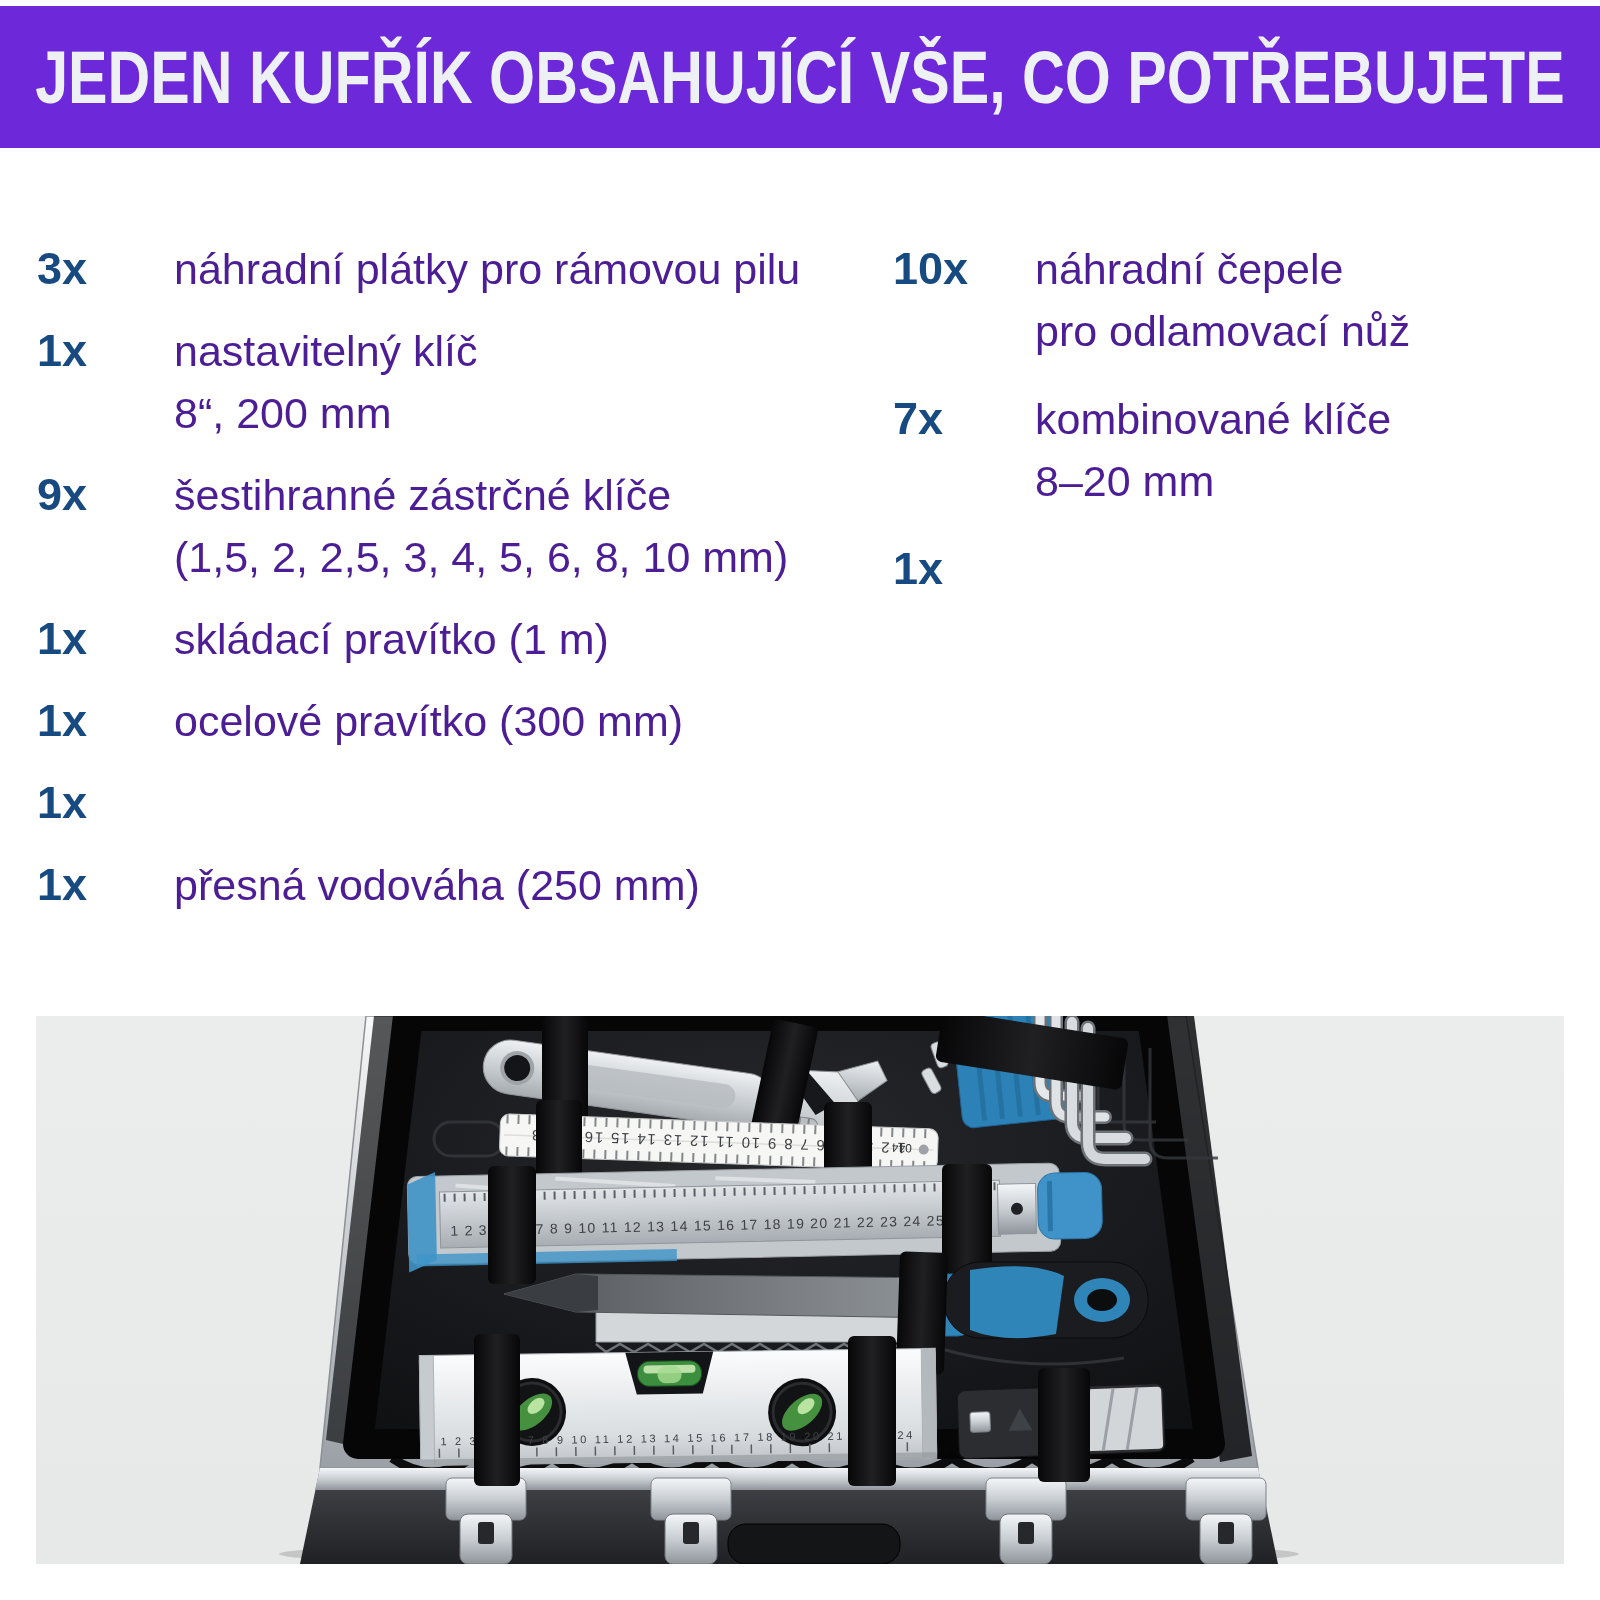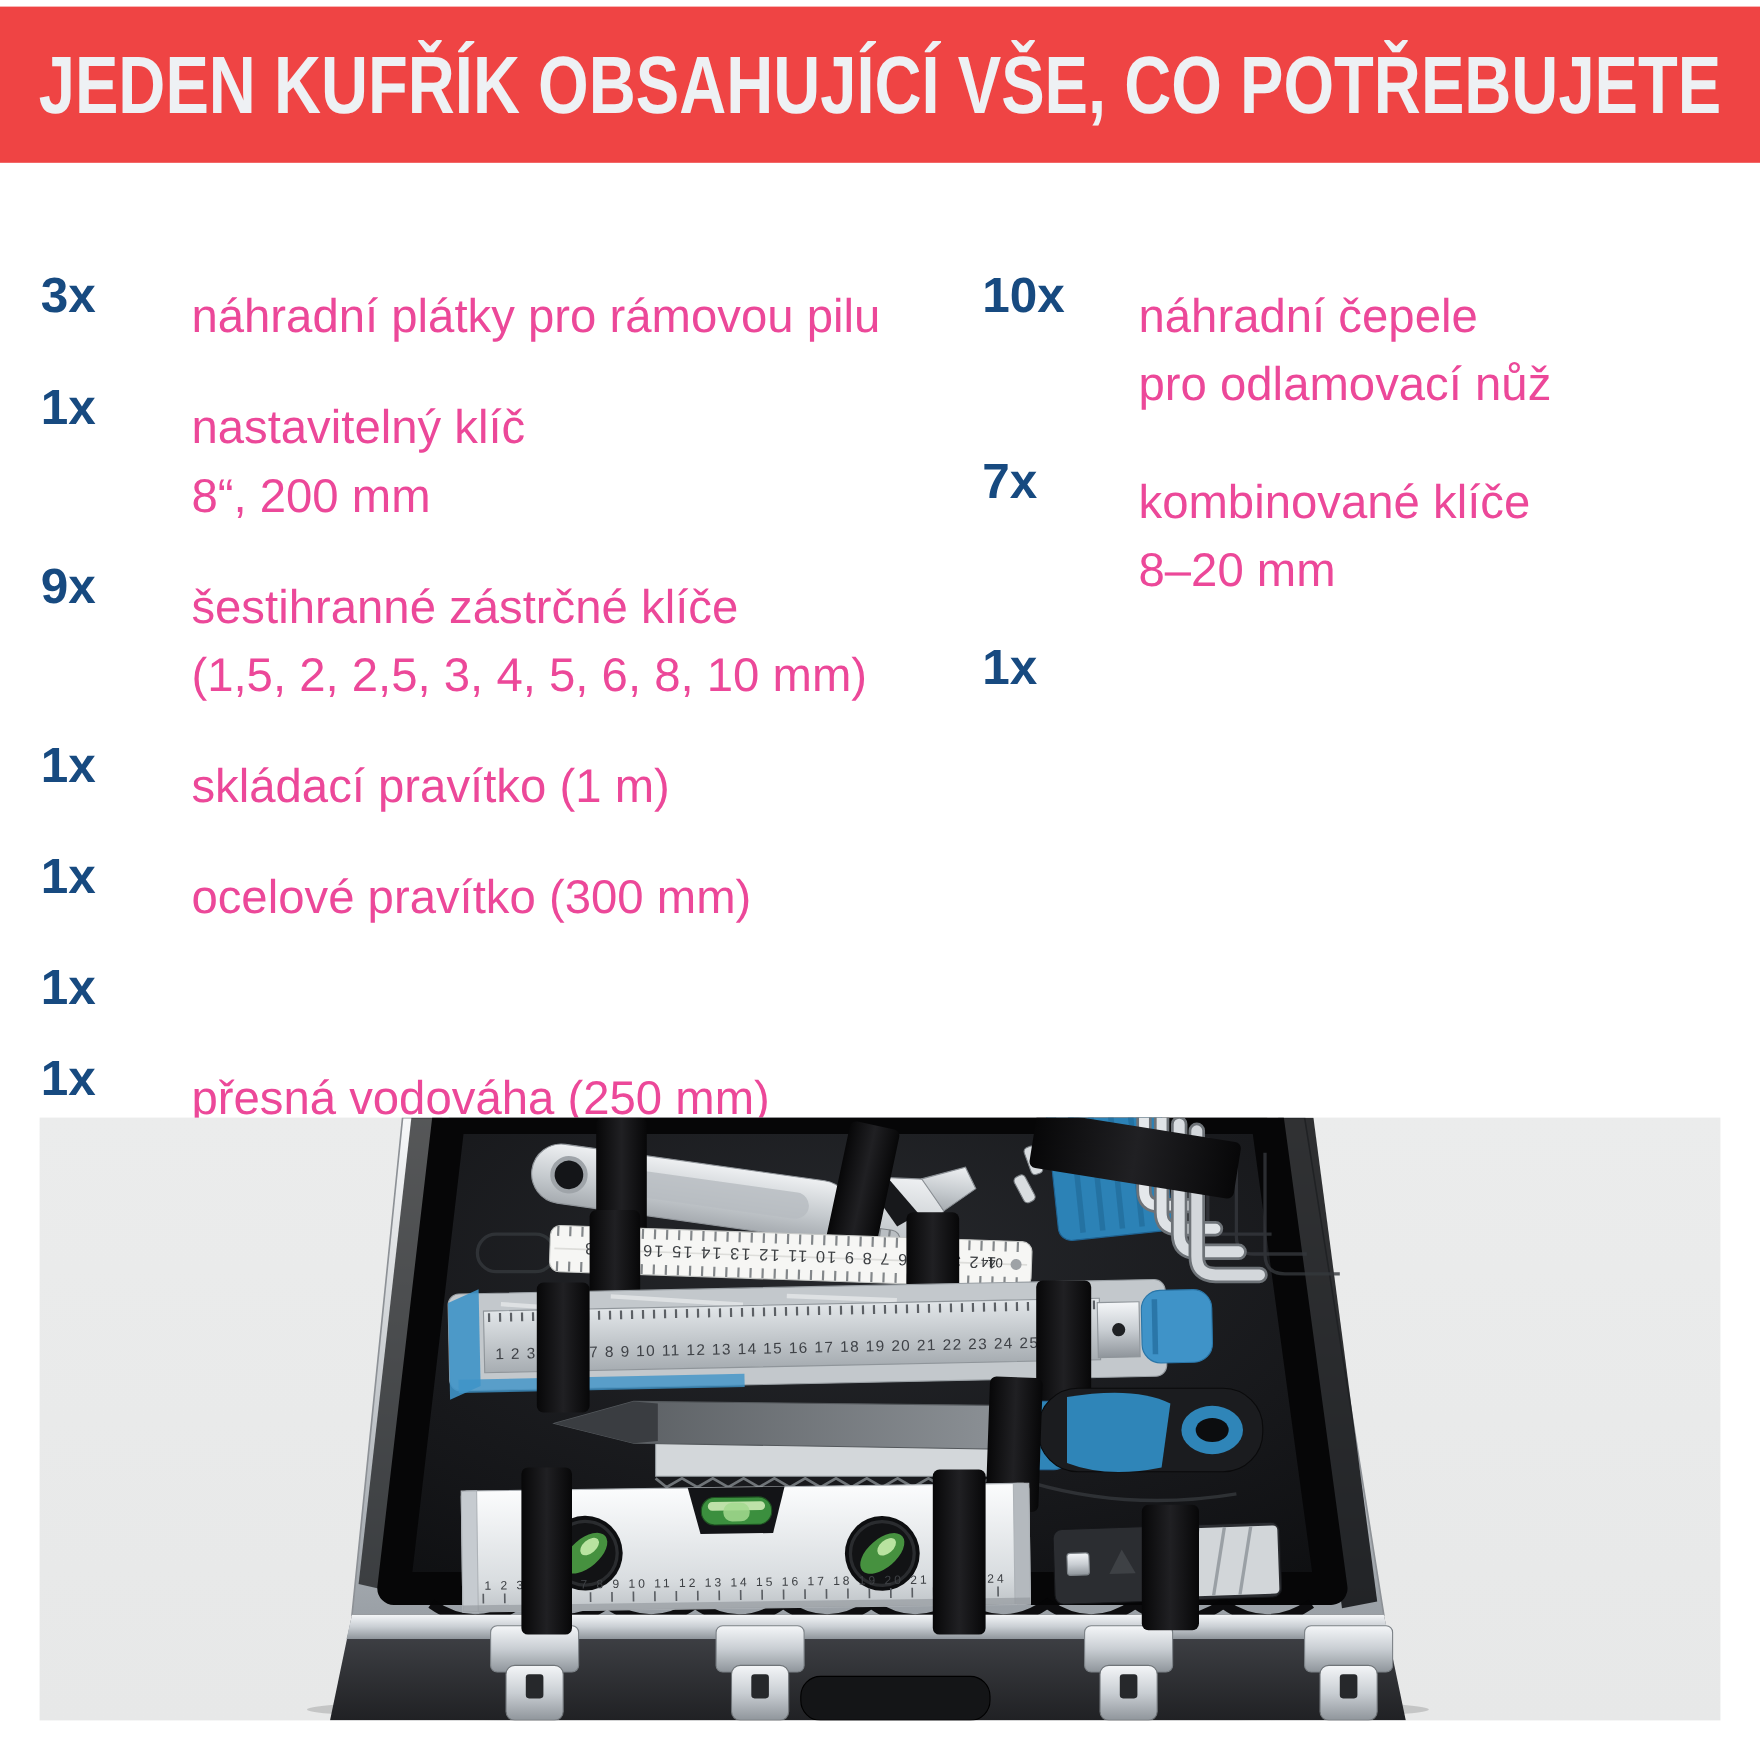--- a/index.html
+++ b/index.html
@@ -2,37 +2,37 @@
 <html><head>
 <meta charset="utf-8">
 <style>
   html,body{margin:0;padding:0;}
   body{
     width:1600px;height:1600px;position:relative;background:#ffffff;
     font-family:"Liberation Sans","DejaVu Sans",sans-serif;overflow:hidden;
   }
   .header{
     position:absolute;top:6px;left:0;width:1600px;height:142px;
-    background:#ef4444;display:flex;align-items:center;justify-content:center;
+    background:#6d28d9;display:flex;align-items:center;justify-content:center;
   }
   .header-title{
     color:#eef1f4;font-size:74px;font-weight:700;white-space:nowrap;
     transform:scaleX(.80);transform-origin:center;letter-spacing:0px;
   }
   .list-col{position:absolute;top:238px;}
   .col-left{left:37px;width:800px;}
   .col-right{left:893px;width:680px;}
   .item{display:flex;align-items:flex-start;gap:30px;}
   .col-left .item{margin-bottom:20px;}
   .col-right .item{margin-bottom:26px;}
   .qty{
     flex:0 0 107px;color:#174a80;font-weight:700;font-size:45px;line-height:62px;
   }
   .col-right .qty{flex:0 0 112px;}
-  .lines{color:#ec4899;font-size:43px;line-height:62px;margin-top:19px;}
+  .lines{color:#4c1d95;font-size:43px;line-height:62px;}
   .photo{
     position:absolute;left:36px;top:1016px;width:1528px;height:548px;
     background:linear-gradient(#ebecec,#e7e8e8);overflow:hidden;
   }
   svg text{font-family:"Liberation Sans","DejaVu Sans",sans-serif;}
 </style>
 </head>
 <body>
 
 <div class="header">

